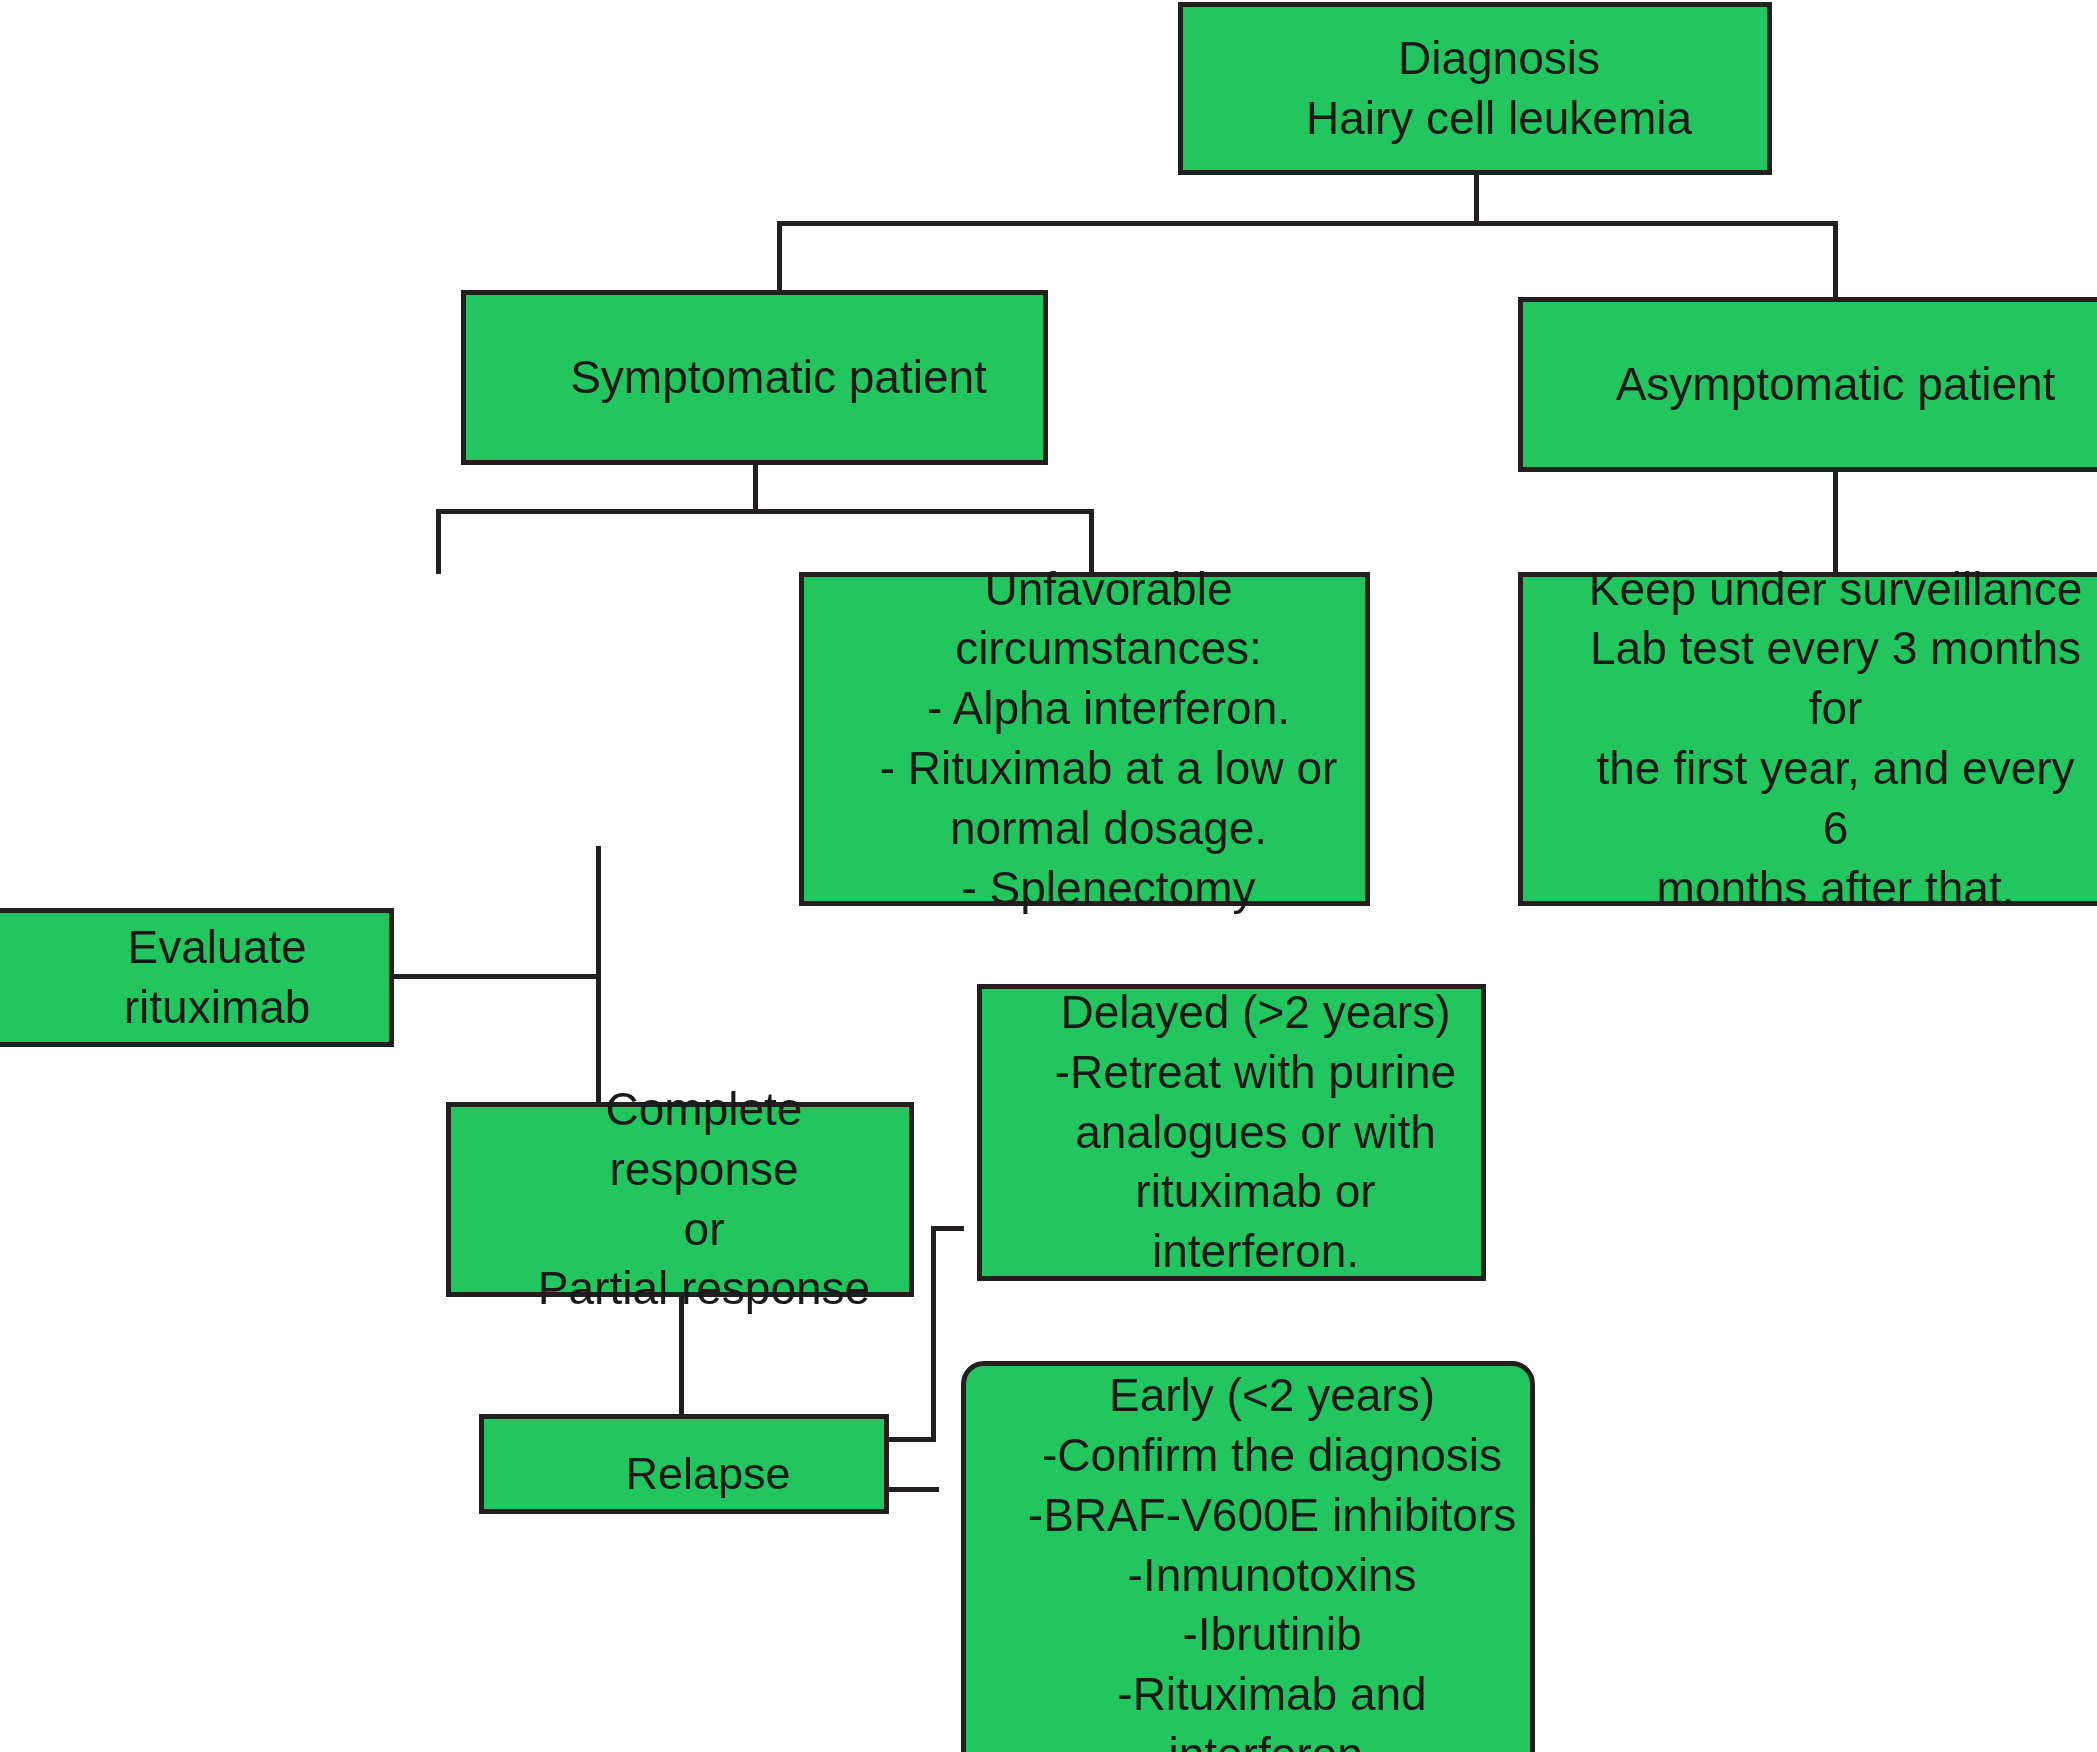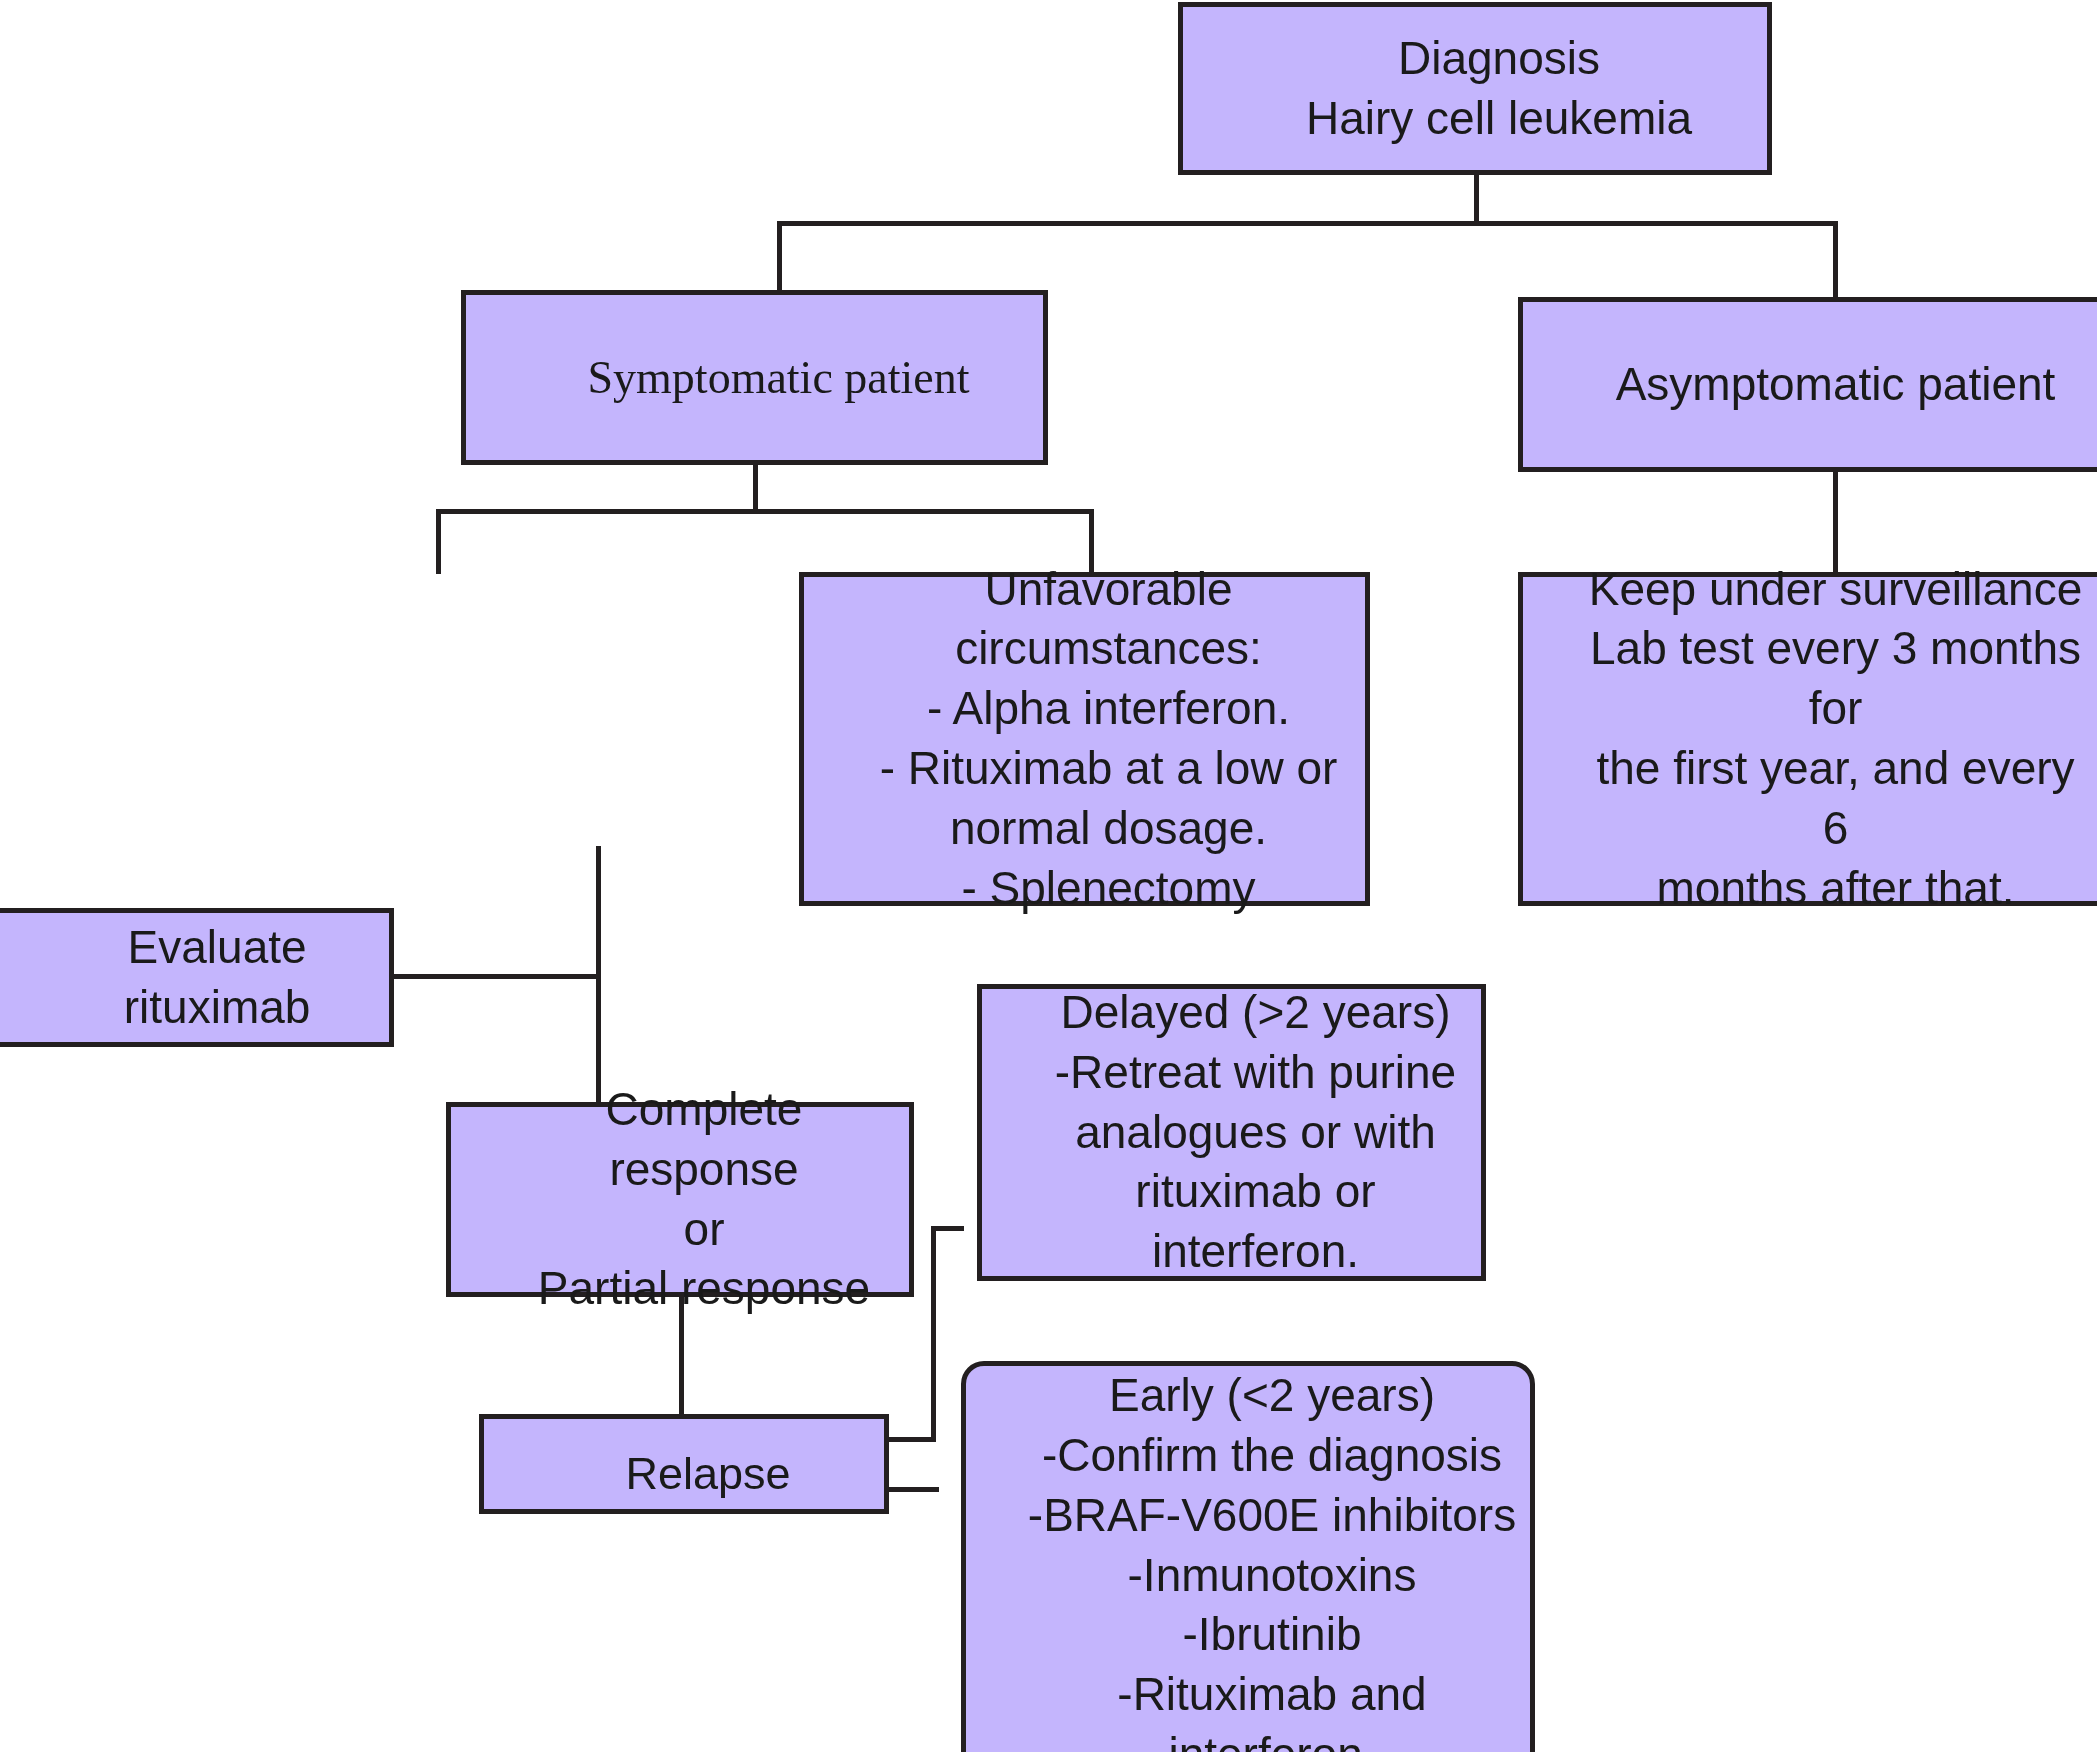--- a/index.html
+++ b/index.html
@@ -15,21 +15,21 @@
     position: relative;
     width: 2097px;
     height: 1753px;
     background: #ffffff;
     overflow: hidden;
   }
   .node {
     position: absolute;
     box-sizing: border-box;
     border: 5.2px solid #231f20;
-    background: #c4b5fd;
+    background: #22c55e;
     display: flex;
     align-items: center;
     justify-content: center;
     text-align: center;
     z-index: 2;
     padding-left: 48px;
   }
   .node .label {
     white-space: pre-line;
     line-height: 1.30;
@@ -73,21 +73,21 @@
   <div class="conn v" style="left:931px; top:1226px; height:216px;"></div>
   <div class="conn h" style="left:931px; top:1226px; width:33px;"></div>
 
   <div class="conn h" style="left:887px; top:1487px; width:52px;"></div>
 
   <div class="node" style="left:1178px; top:2.2px; width:594px; height:173px;">
     <span class="label">Diagnosis
 Hairy cell leukemia</span>
   </div>
 
-  <div class="node" style="left:461px; top:290px; width:587px; height:175px;font-family:Liberation Serif, serif;">
+  <div class="node" style="left:461px; top:290px; width:587px; height:175px;">
     <span class="label">Symptomatic patient</span>
   </div>
 
   <div class="node" style="left:1518px; top:297px; width:587px; height:175px;">
     <span class="label">Asymptomatic patient</span>
   </div>
 
 
   <div class="node" style="left:799px; top:572px; width:571px; height:334px;">
     <span class="label">Unfavorable circumstances:

